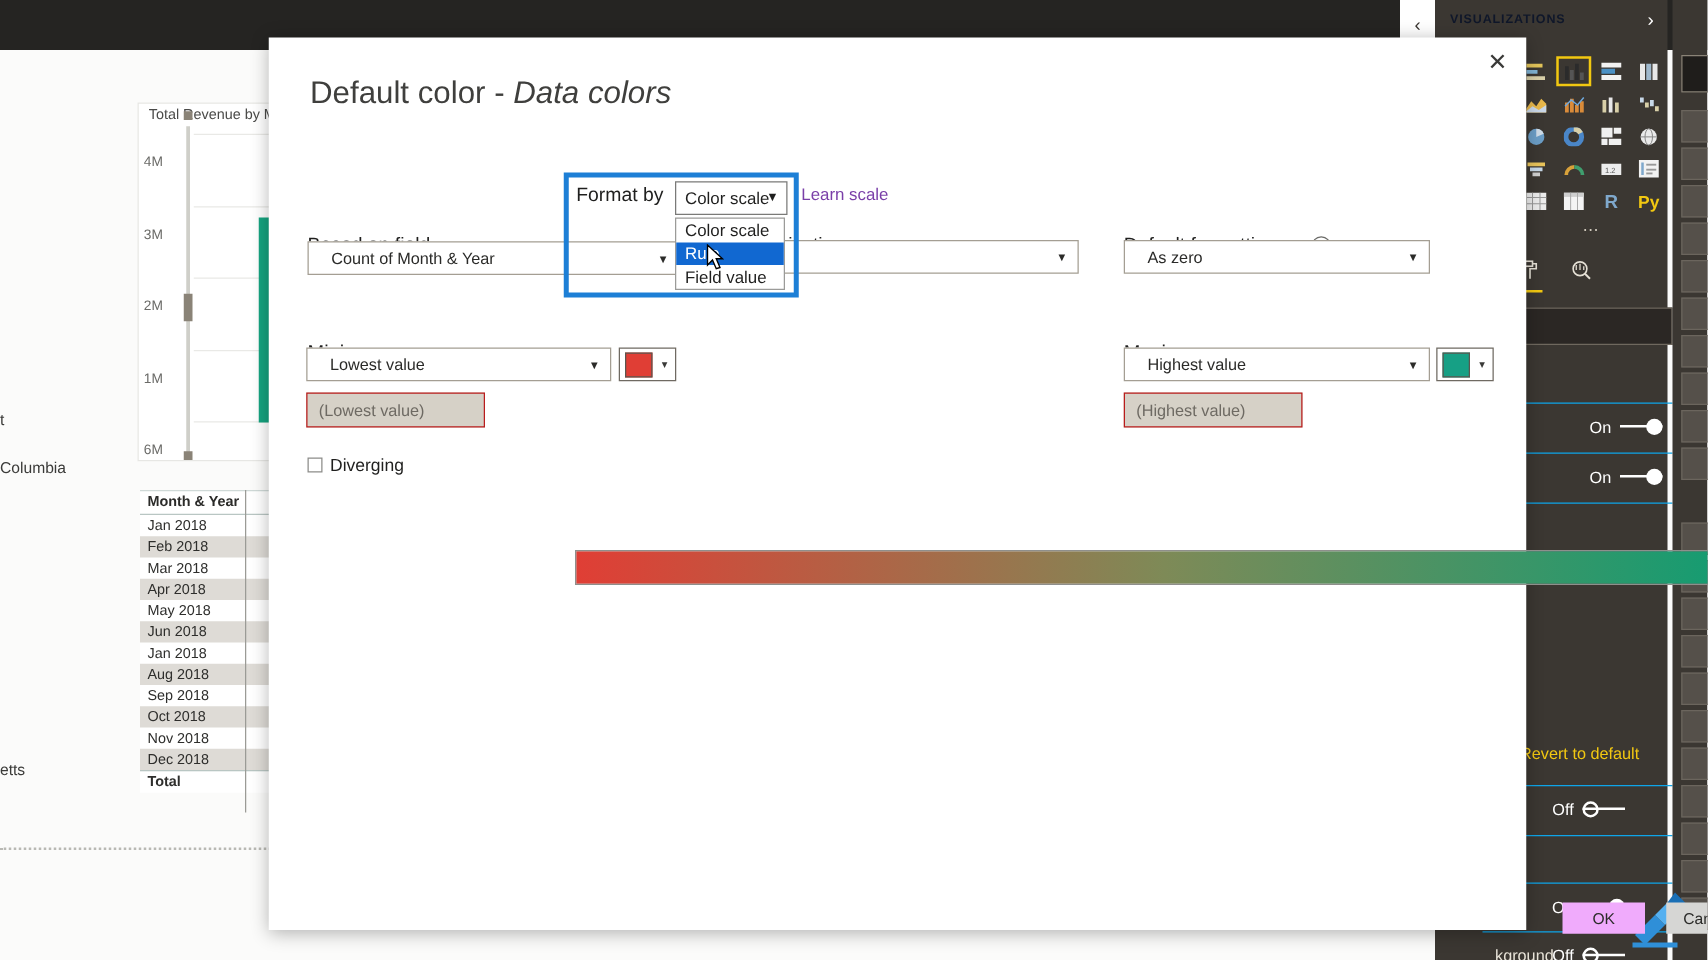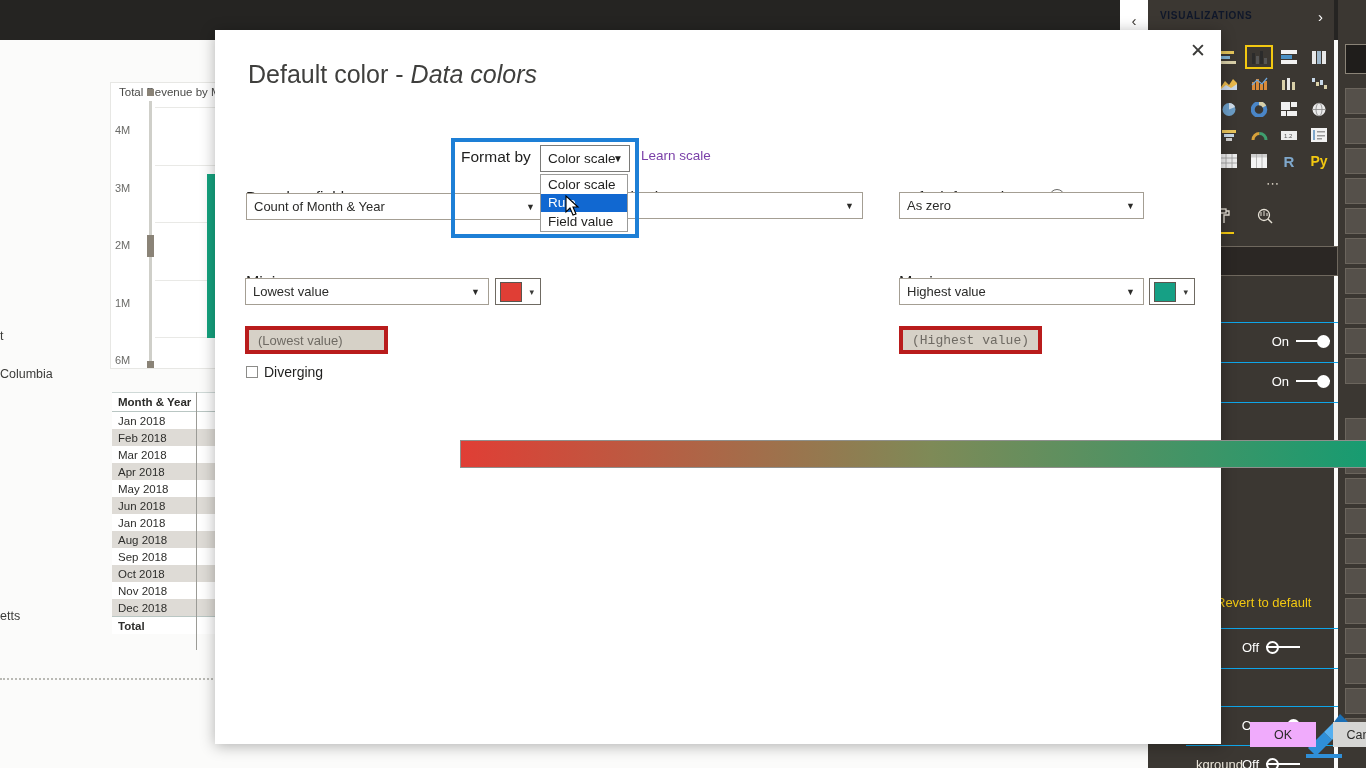--- a/index.html
+++ b/index.html
@@ -79,23 +79,23 @@
   #brush-cursor{position:absolute;left:1300px;top:704px;width:58px;height:56px;pointer-events:none;}
 
   
   #dialog{position:absolute;left:215px;top:30px;width:1006px;height:714px;background:#ffffff;box-shadow:0 2px 14px rgba(0,0,0,.30);}
   #dlg-close{position:absolute;right:6px;top:4px;width:34px;height:32px;display:flex;align-items:center;justify-content:center;font-size:19px;color:#3a3a38;}
   #dlg-title{position:absolute;left:33px;top:30px;font-size:25px;color:#3f3f3d;font-weight:300;white-space:nowrap;}
   #dlg-title .ital{font-style:italic;}
 
   .sec-label{position:absolute;font-size:15.5px;color:#1f1f1e;white-space:nowrap;}
 
-  .combo{position:absolute;height:27px;border:1px solid #a49e93;background:#ffffff;box-sizing:border-box;display:flex;align-items:center;font-size:13px;color:#2b2b29;padding-left:7px;}
+  .combo{position:absolute;height:27px;border:1px solid #a49e93;background:#ffffff;box-sizing:border-box;display:flex;align-items:center;font-size:13px;color:#2b2b29;padding-left:18px;}
   .combo .caret{position:absolute;right:8px;font-size:9px;color:#2b2b29;}
-  .readonly{position:absolute;height:28px;border:4px solid #b91c1c;background:#d6d1c7;box-sizing:border-box;display:flex;align-items:center;font-size:13px;color:#6e6a63;padding-left:9px;margin-top:12px;}
+  .readonly{position:absolute;height:28px;border:1px solid #b91c1c;background:#d6d1c7;box-sizing:border-box;display:flex;align-items:center;font-size:13px;color:#6e6a63;padding-left:9px;}
 
   .swatch-btn{position:absolute;height:27px;width:46px;border:1px solid #6f6a62;background:#ffffff;box-sizing:border-box;display:flex;align-items:center;}
   .swatch-btn .sw{width:20px;height:18px;margin-left:4px;border:1px solid #5a564f;}
   .swatch-btn .caret{position:absolute;right:6px;font-size:9px;color:#3a3a38;}
 
   
   #fmt-highlight{position:absolute;left:236px;top:108px;width:188px;height:100px;border:4px solid #1d7fd6;box-sizing:border-box;}
   #fmt-label{position:absolute;left:246px;top:118px;font-size:15.5px;color:#1f1f1e;}
   #fmt-combo{position:absolute;left:325px;top:115px;width:90px;height:27px;border:1px solid #7a7a78;background:#ffffff;box-sizing:border-box;display:flex;align-items:center;font-size:13.5px;color:#1f1f1e;padding-left:7px;}
   #fmt-combo .caret{position:absolute;right:6px;font-size:10px;}
@@ -520,21 +520,21 @@
 
   <div class="sec-label" style="left:684px;top:244px;font-size:16px;">Maximum</div>
   <div class="combo" style="left:684px;top:248px;width:245px;">
     <span>Highest value</span>
     <span class="caret">▼</span>
   </div>
   <div class="swatch-btn" style="left:934px;top:248px;">
     <span class="sw" id="max-sw" style="background: rgb(22, 160, 133);"></span>
     <span class="caret">▾</span>
   </div>
-  <div class="readonly" style="left:684px;top:284px;width:143px;font-family:Liberation Mono, monospace;">(Highest value)</div>
+  <div class="readonly" style="left:684px;top:284px;width:143px;">(Highest value)</div>
 
   <div class="checkbox" style="left:31px;top:336px;"></div>
   <div class="sec-label" style="left:49px;top:334px;font-size:14px;">Diverging</div>
 
   <div id="gradient-bar" style="background: linear-gradient(to right, rgb(224, 62, 53) 0%, rgb(126, 138, 87) 50%, rgb(15, 157, 115) 100%);"></div>
 
   <div id="fmt-highlight"></div>
   <div id="fmt-label">Format by</div>
   <div id="fmt-combo">
     <span>Color scale</span>

